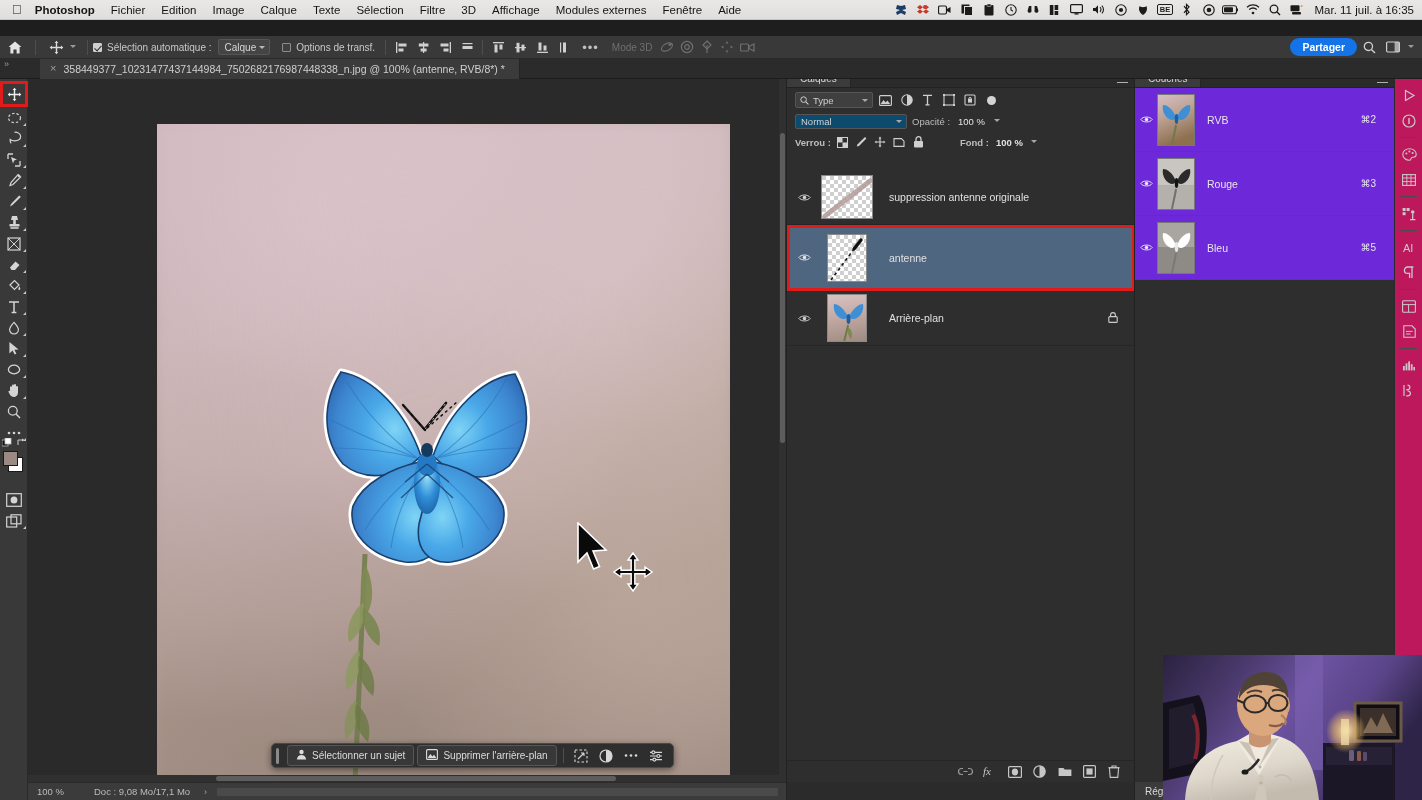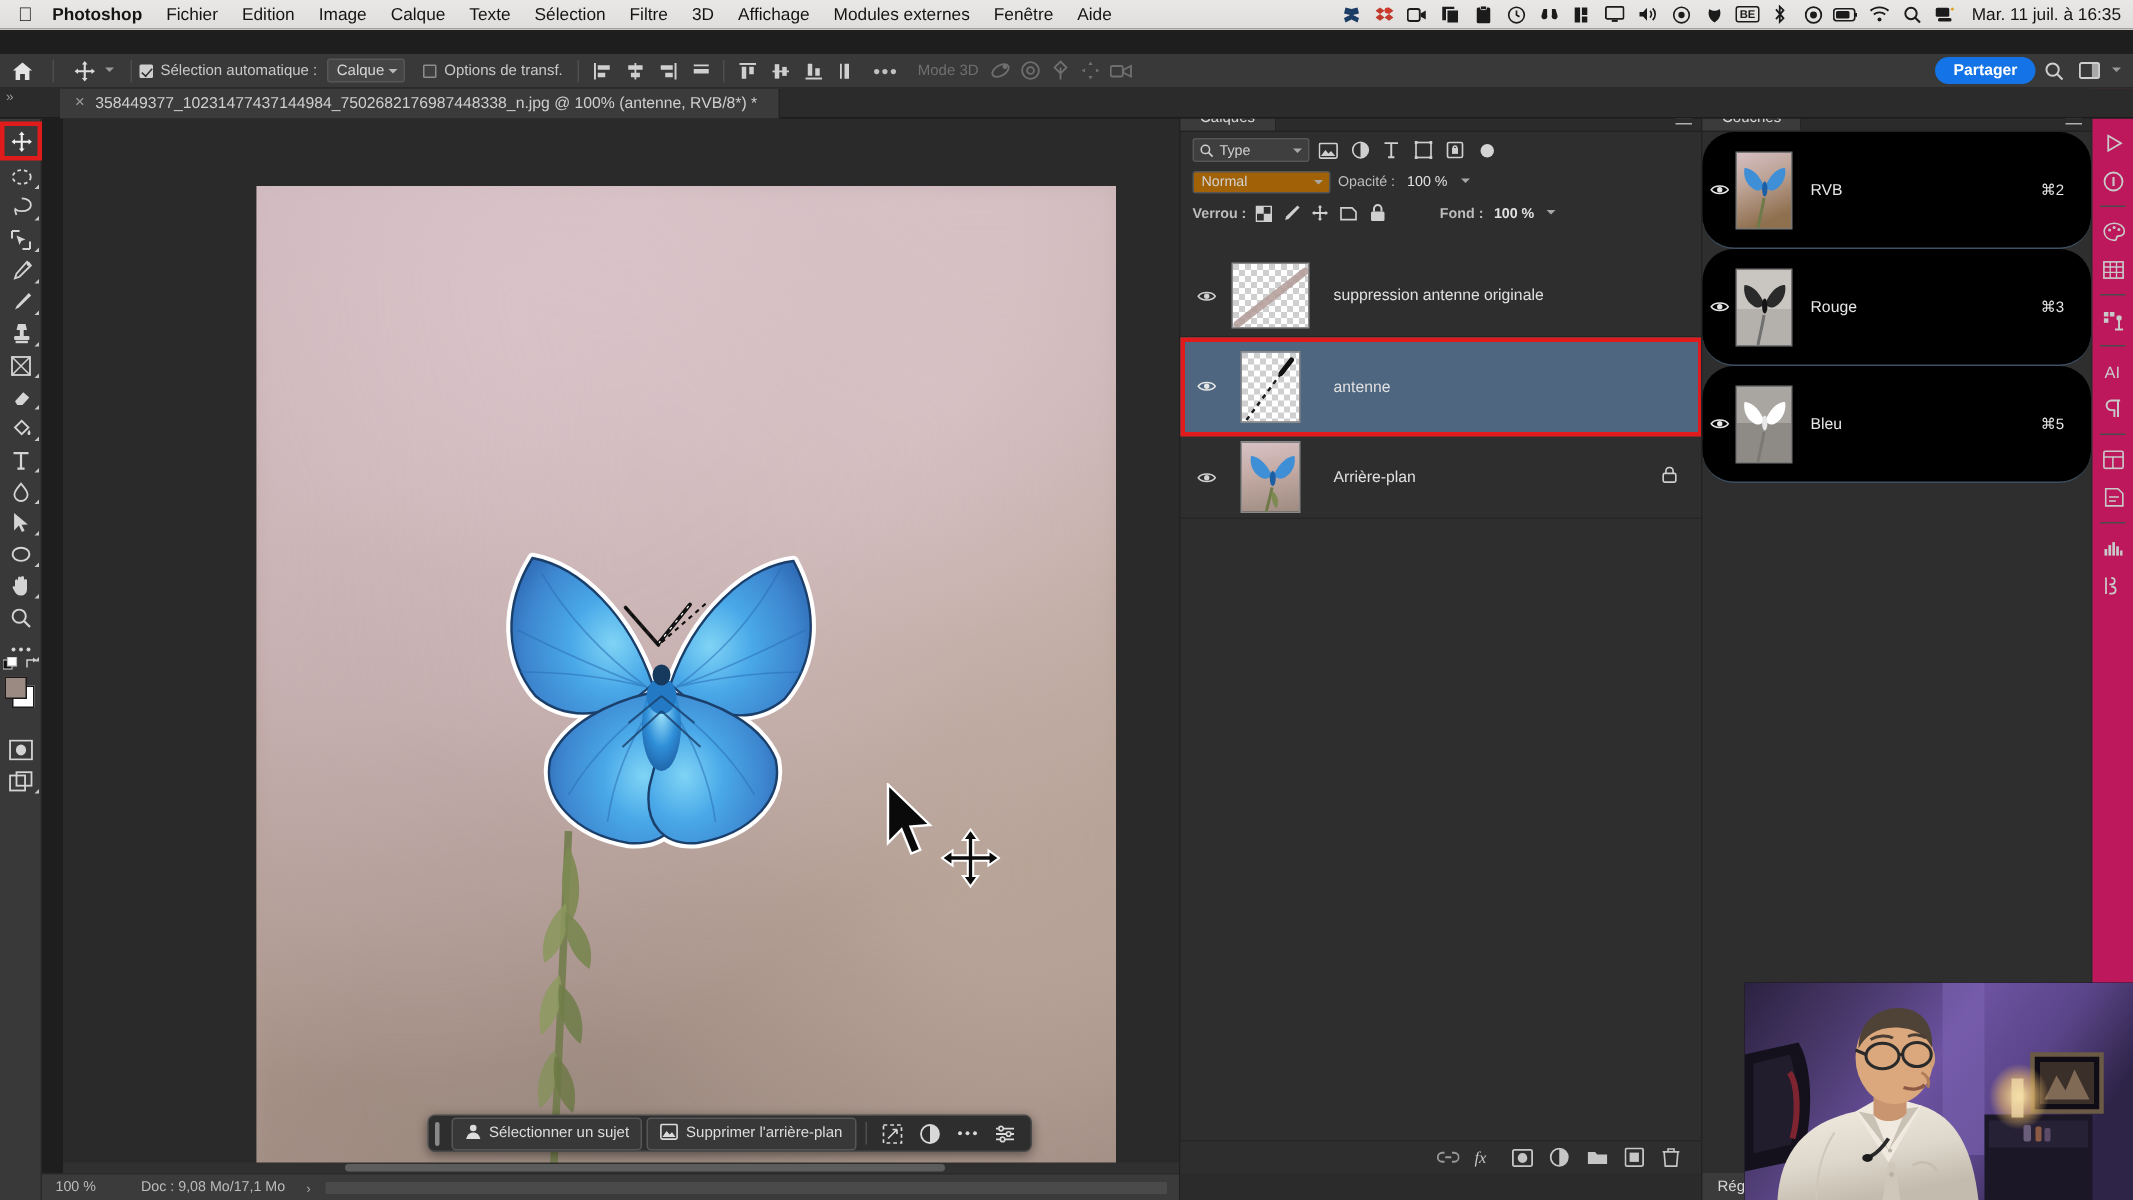--- a/index.html
+++ b/index.html
@@ -135,21 +135,21 @@
     border-left:3px solid transparent; border-bottom:3px solid #c8c8c8; }
   .tool-colors { position: relative; width:28px; height:30px; margin-top:4px; }
   .sw-back { position:absolute; left:8px; top:10px; width:15px; height:15px; background:#ffffff; border:1px solid #1a1a1a; }
   .sw-front{ position:absolute; left:3px; top:4px; width:15px; height:15px; background:#9a8a82; border:1px solid #1a1a1a; }
   .mini-bw { position:absolute; left:2px; top:-9px; font-size:8px; color:#cfcfcf; }
   .mini-sw { position:absolute; right:2px; top:-9px; font-size:8px; color:#cfcfcf; }
 
   
   .canvas-area {
     position: absolute; top: 79px; left: 28px; width: 758px; height: 703px;
-    background: #2a2a2a; z-index: 10; margin-left: 14px;
+    background: #2a2a2a; z-index: 10;
   }
   .photo {
     position: absolute; left: 129px; top: 45px; width: 573px; height: 668px;
     overflow: hidden;
     background:
       radial-gradient(ellipse 60% 45% at 30% 12%, #d9c4c8 0%, rgba(217,196,200,0) 62%),
       radial-gradient(ellipse 55% 40% at 78% 20%, #cfb9bf 0%, rgba(207,185,191,0) 65%),
       radial-gradient(ellipse 70% 48% at 22% 62%, #b6a09a 0%, rgba(182,160,154,0) 64%),
       radial-gradient(ellipse 65% 50% at 80% 72%, #c2ada3 0%, rgba(194,173,163,0) 66%),
       radial-gradient(ellipse 90% 40% at 50% 96%, #a08e86 0%, rgba(160,142,134,0) 70%),
@@ -247,21 +247,21 @@
     border-left:3px solid transparent; border-right:3px solid transparent;
     border-top:3.5px solid #a8a8a8;
   }
   .f-ic { width:17px; height:17px; display:flex; align-items:center; justify-content:center; color:#cfcfcf;}
   .f-toggle { width:9px; height:9px; border-radius:50%; background:#d4d4d4; margin-left:5px; }
 
   .blend-row {
     height:18px; display:flex; align-items:center; gap:5px; padding:0 8px; margin-top:2px;
   }
   .blend-select {
-    background:#a16207; border:1px solid #555; border-radius:2px; height:15px; width:92px;
+    background:#0c4a6e; border:1px solid #555; border-radius:2px; height:15px; width:112px;
     font-size:9.5px; color:#d2d2d2; display:flex; align-items:center; padding-left:5px;
     position:relative;
   }
   .blend-select:after{
     content:''; position:absolute; right:4px; top:5.5px;
     border-left:3px solid transparent; border-right:3px solid transparent;
     border-top:3.5px solid #a8a8a8;
   }
   .lbl { font-size:9.5px; color:#bdbdbd; white-space:nowrap;}
   .val-box { font-size:9.5px; color:#e2e2e2; padding-left:3px; }
@@ -307,22 +307,22 @@
     background:#2b2b2b; display:flex; align-items:center;
   }
 
   
   .panel-channels {
     position:absolute; left:1134px; top:70px; width:260px; height:730px;
     background:#2e2e2e; z-index:36; border-left:1px solid #222;
   }
   .chan-list { position:absolute; top:18px; left:0; right:0; }
   .chan-row {
-    height:78px; display:flex; align-items:center; background:#000000;
-    border-bottom:1px solid #3e5064; position:relative;border-radius:21px;
+    height:64px; display:flex; align-items:center; background:#6d28d9;
+    border-bottom:1px solid #3e5064; position:relative;
   }
   .cthumb { width:38px; height:52px; border:1px solid #777; }
   .chan-name { font-size:10.5px; color:#e6e6e6; padding-left:12px; }
   .chan-key { position:absolute; right:18px; font-size:10px; color:#e6e6e6; }
   .chan-footer {
     position:absolute; left:0; bottom:18px; width:260px; height:22px; background:#2e2e2e;
   }
   .chan-bottom-tab {
     position:absolute; left:0; bottom:0; width:260px; height:18px; background:#2b2b2b;
     display:flex; align-items:center;

